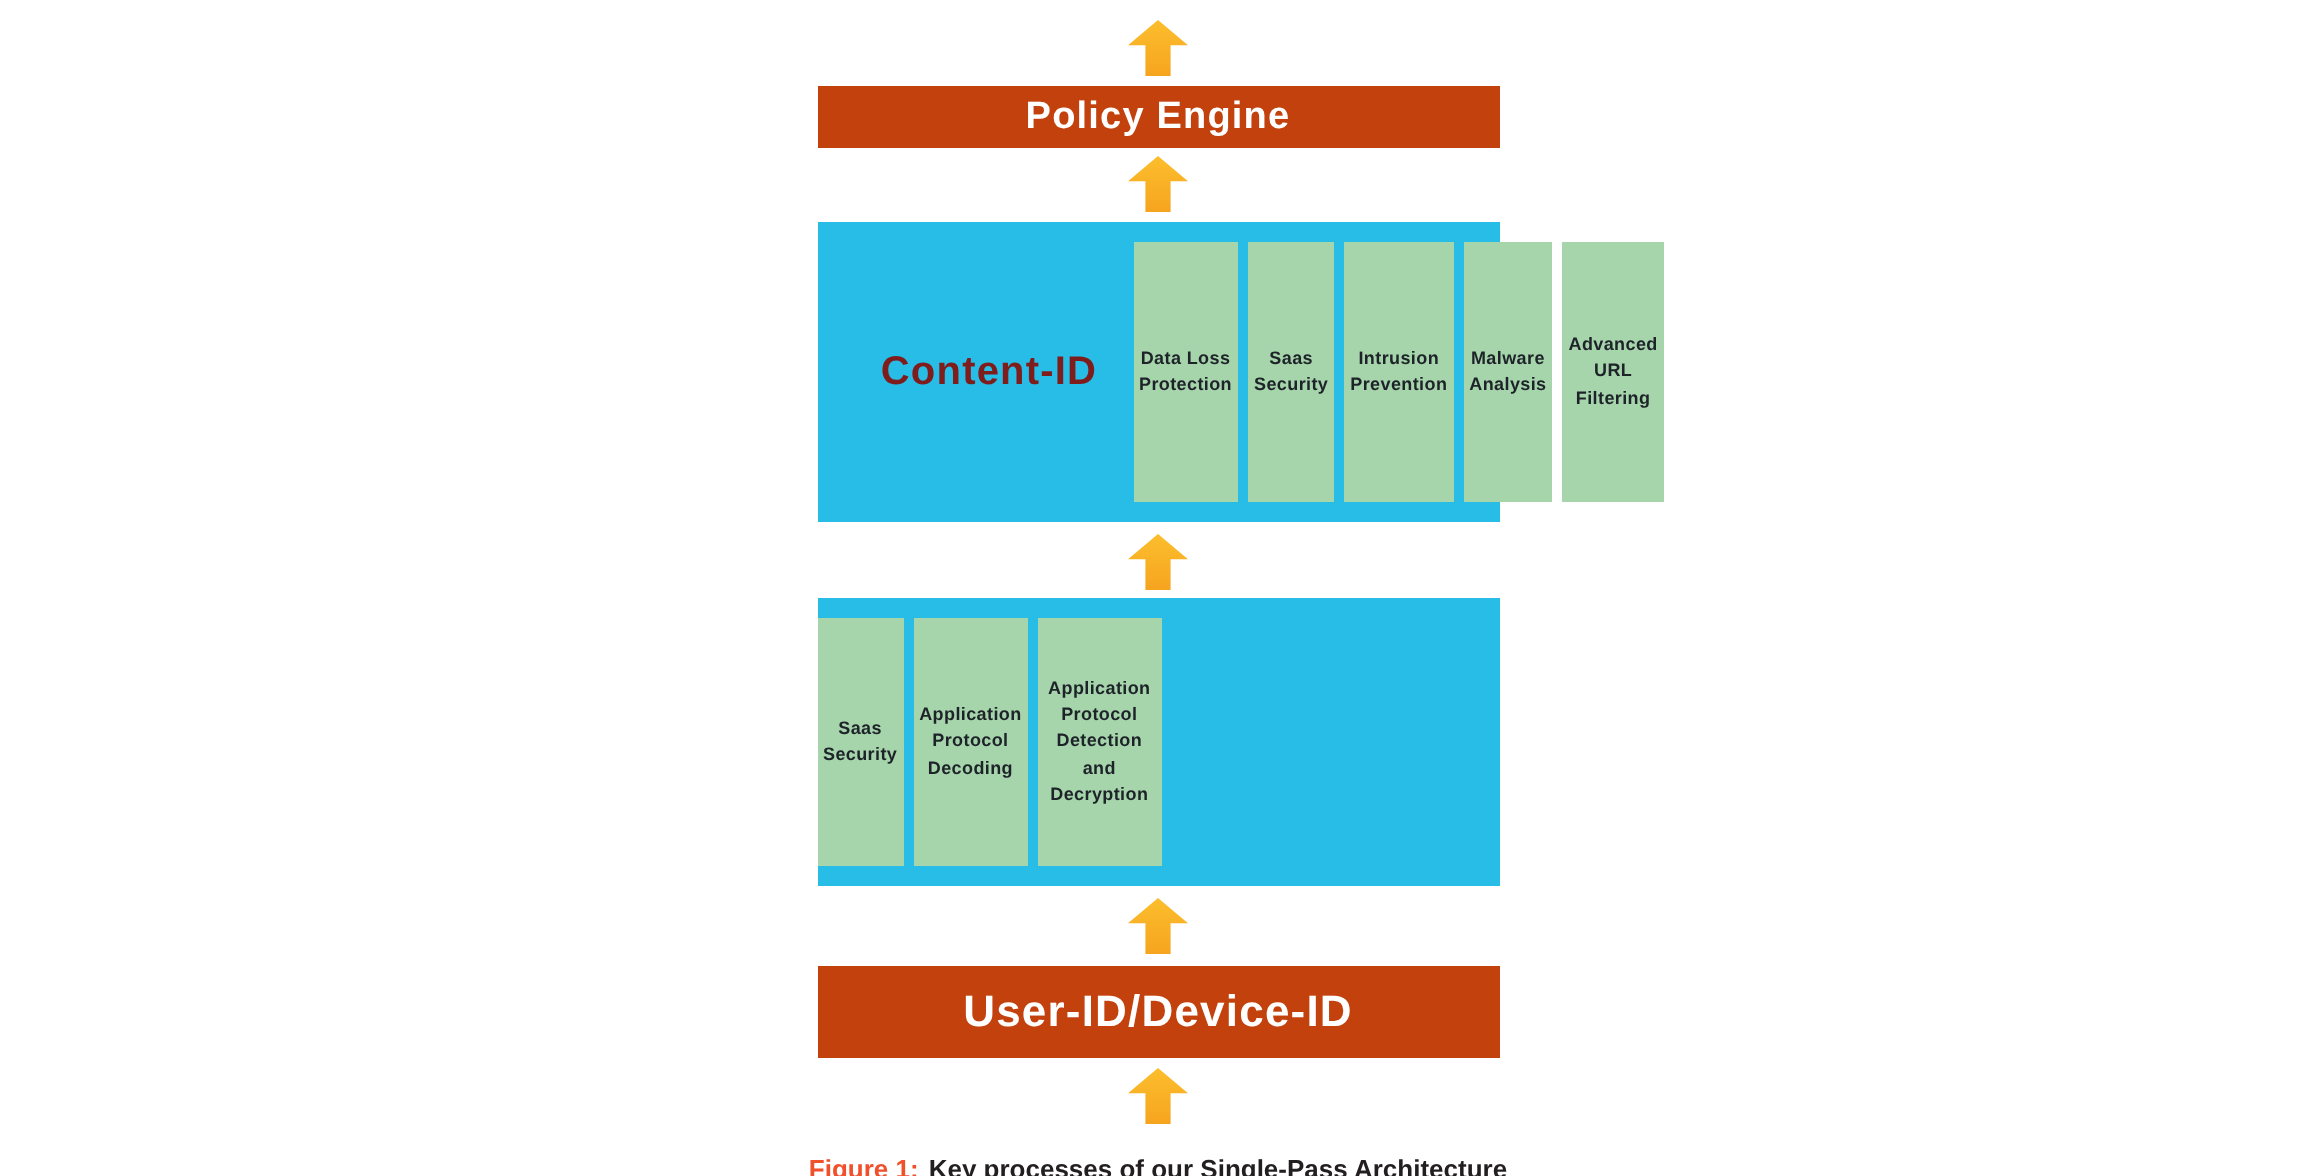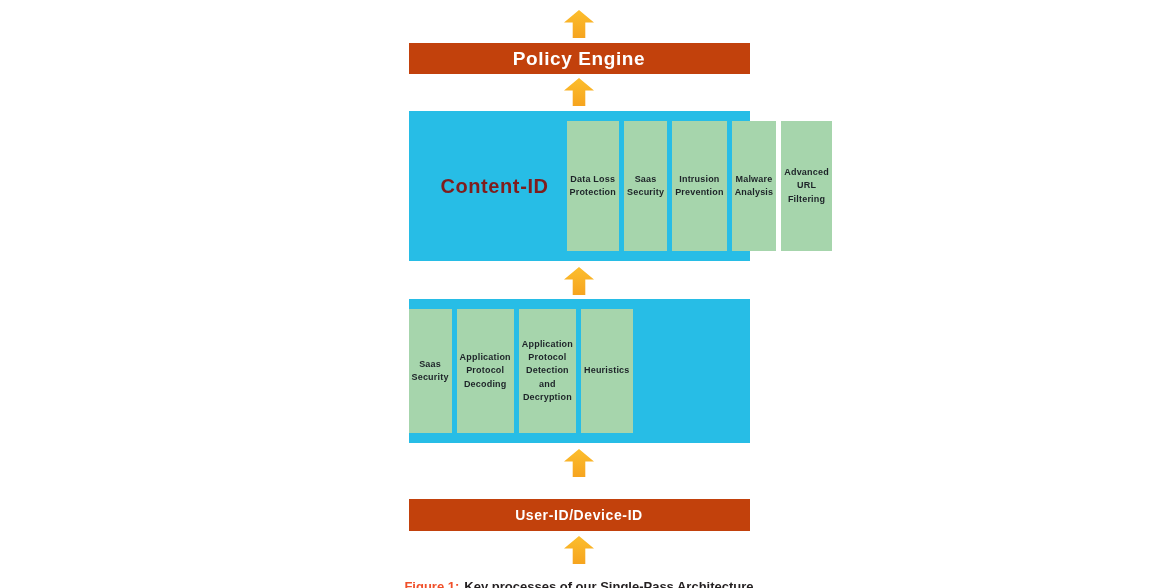--- a/index.html
+++ b/index.html
@@ -30,21 +30,21 @@
   .a4 { margin-top: 6px; }
   .a-bottom { margin-top: 5px; }
 
   .bar {
     width: 100%;
     background: #c2410c;
     display: flex; align-items: center; justify-content: center;
     color: #ffffff; font-weight: bold; text-align: center;
   }
   .bar-policy { height: 31px; margin-top: 5px; font-size: 19px; letter-spacing: 0.6px; }
-  .bar-user   { height: 32px; margin-top: 22px; font-size: 14px; letter-spacing: 0.6px; }
+  .bar-user   { height: 46px; margin-top: 6px; font-size: 22px; letter-spacing: 0.6px; }
 
   .block {
     width: 100%;
     background: #27BDE6;
     display: flex; flex-direction: row;
   }
   .block-content { height: 150px; margin-top: 5px; }
   .block-app     { height: 144px; margin-top: 4px; }
   .block-label {
     flex: 1;
@@ -105,21 +105,20 @@
     </div>
 
     <div class="arrow a3"></div>
 
     <div class="block block-app">
       <div class="block-list">
 
       <div class="sub-item">Saas Security</div>
           <div class="sub-item">Application Protocol Decoding</div>
           <div class="sub-item">Application Protocol Detection and Decryption</div>
-          <div class="sub-item">Heuristics</div>
         </div>
     </div>
 
     <div class="arrow a4"></div>
 
     <div class="bar bar-user">
       <span>User-ID/Device-ID</span>
     </div>
 
     <div class="arrow a-bottom"></div>

